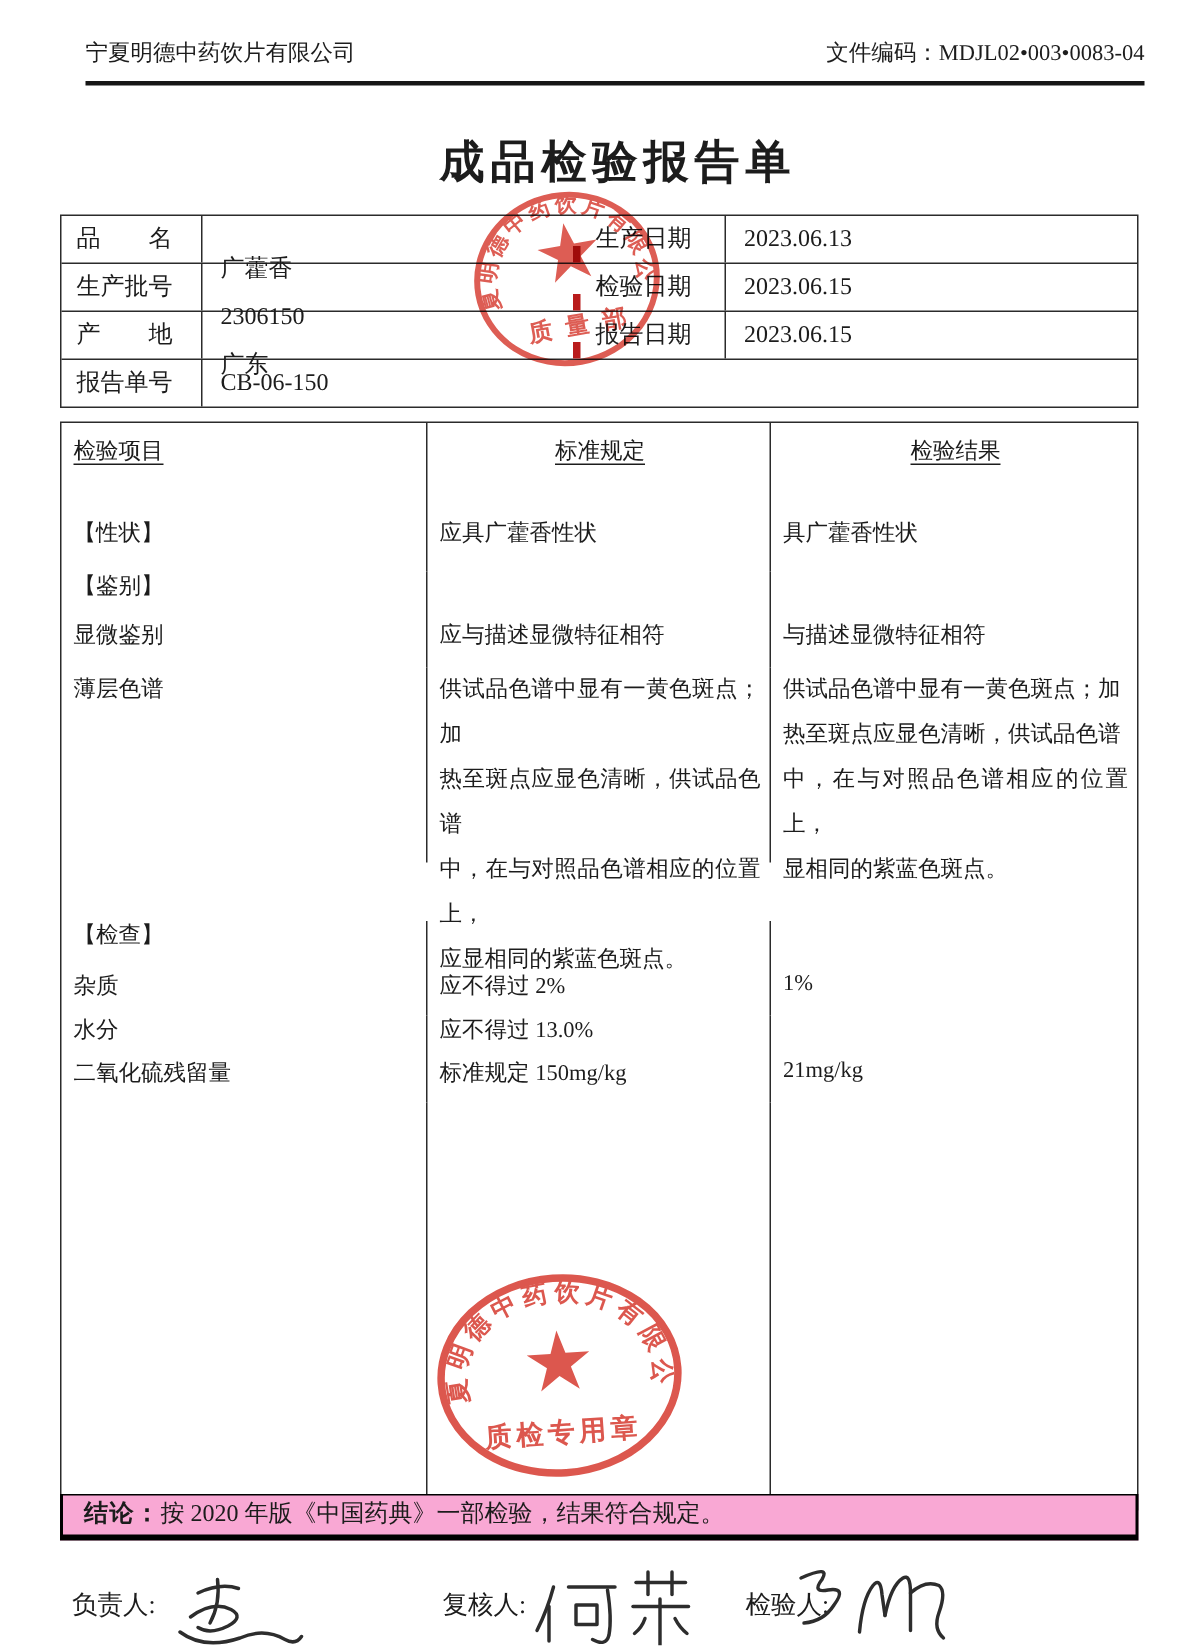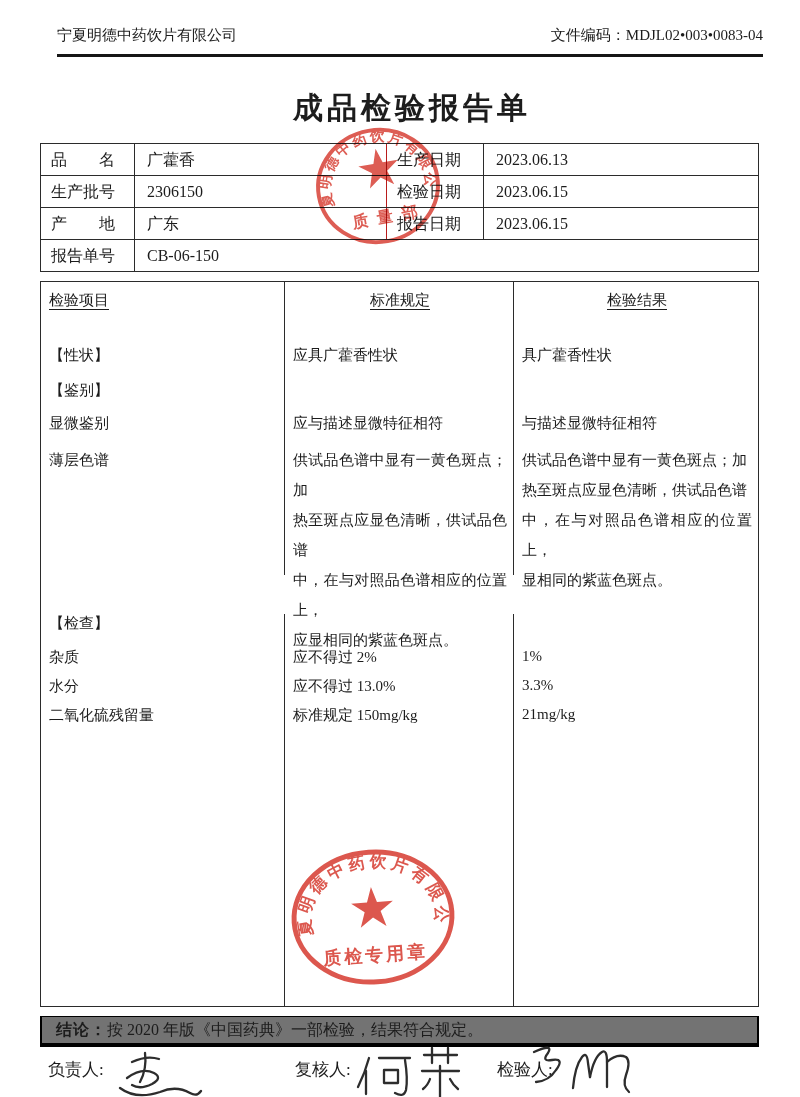--- a/index.html
+++ b/index.html
@@ -19,21 +19,21 @@
     font-size:30px;font-weight:bold;letter-spacing:4px;
   }
   
   .info{
     position:absolute;left:40px;top:143px;width:719px;
     border:1px solid #2b2b2b;font-size:16px;box-sizing:border-box;
   }
   .irow{display:flex;height:31px;line-height:31px;border-bottom:1px solid #2b2b2b;}
   .irow:last-child{border-bottom:none;}
   .il {width:94px;border-right:1px solid #2b2b2b;padding:0 10px;box-sizing:border-box;}
-  .iv {width:252px;border-right:1px solid #b91c1c;padding-left:12px;box-sizing:border-box;}
+  .iv {width:252px;border-right:5px solid #b91c1c;padding-left:12px;box-sizing:border-box;margin-top:20px;}
   .il2{width:97px;border-right:1px solid #2b2b2b;padding-left:10px;box-sizing:border-box;}
   .iv2{flex:1;padding-left:12px;}
   .ivspan{flex:1;padding-left:12px;}
   
   .mtable{
     position:absolute;left:40px;top:281px;width:719px;height:726px;
     border:1px solid #2b2b2b;box-sizing:border-box;
     display:flex;flex-direction:column;font-size:15px;
   }
   .mrow{display:flex;flex-shrink:0;}
@@ -46,21 +46,21 @@
   .mhead span{text-decoration:underline;text-underline-offset:4px;}
   .rh35{height:35px;}.rh33{height:33px;}.rh31{height:31px;}
   .rtlc{height:130px;line-height:30px;}
   .rtlc .cb,.rtlc .cc{white-space:pre-line;text-align:justify;}
   .rh34{height:34px;margin-top:39px;}.rh29{height:29px;}
   .rfill{flex:1;}
   
   .concl{
     position:absolute;left:40px;top:996px;width:719px;height:31px;
     box-sizing:border-box;border:2px solid #000;border-top-width:1px;border-bottom-width:4px;
-    line-height:25px;padding-left:14px;font-size:16px;background:#737373;margin-top:20px;
+    line-height:25px;padding-left:14px;font-size:16px;background:#f9a8d4;
   }
   .concl b{letter-spacing:1px;}
   
   .signers{position:absolute;left:40px;top:1056px;width:719px;height:64px;font-size:17px;}
   .slabel{position:absolute;top:2px;}
   .s1{left:8px;} .s2{left:255px;} .s3{left:457px;}
   .sig{position:absolute;}
   .sig path{fill:none;stroke:#2d2d2d;stroke-width:2.3;stroke-linecap:round;stroke-linejoin:round;}
   .sig1{left:62px;top:-10px;} .sig2{left:312px;top:-14px;} .sig3{left:478px;top:-16px;}
   
@@ -144,21 +144,20 @@
       <div class="cc"></div>
     </div>
     <div class="mrow rh29">
       <div class="ca">杂质</div>
       <div class="cb">应不得过 2%</div>
       <div class="cc">1%</div>
     </div>
     <div class="mrow rh29">
       <div class="ca">水分</div>
       <div class="cb">应不得过 13.0%</div>
-      <div class="cc">3.3%</div>
     </div>
     <div class="mrow rh29">
       <div class="ca">二氧化硫残留量</div>
       <div class="cb">标准规定 150mg/kg</div>
       <div class="cc">21mg/kg</div>
     </div>
     <div class="mrow rfill">
       <div class="ca"></div>
       <div class="cb"></div>
       <div class="cc"></div>

